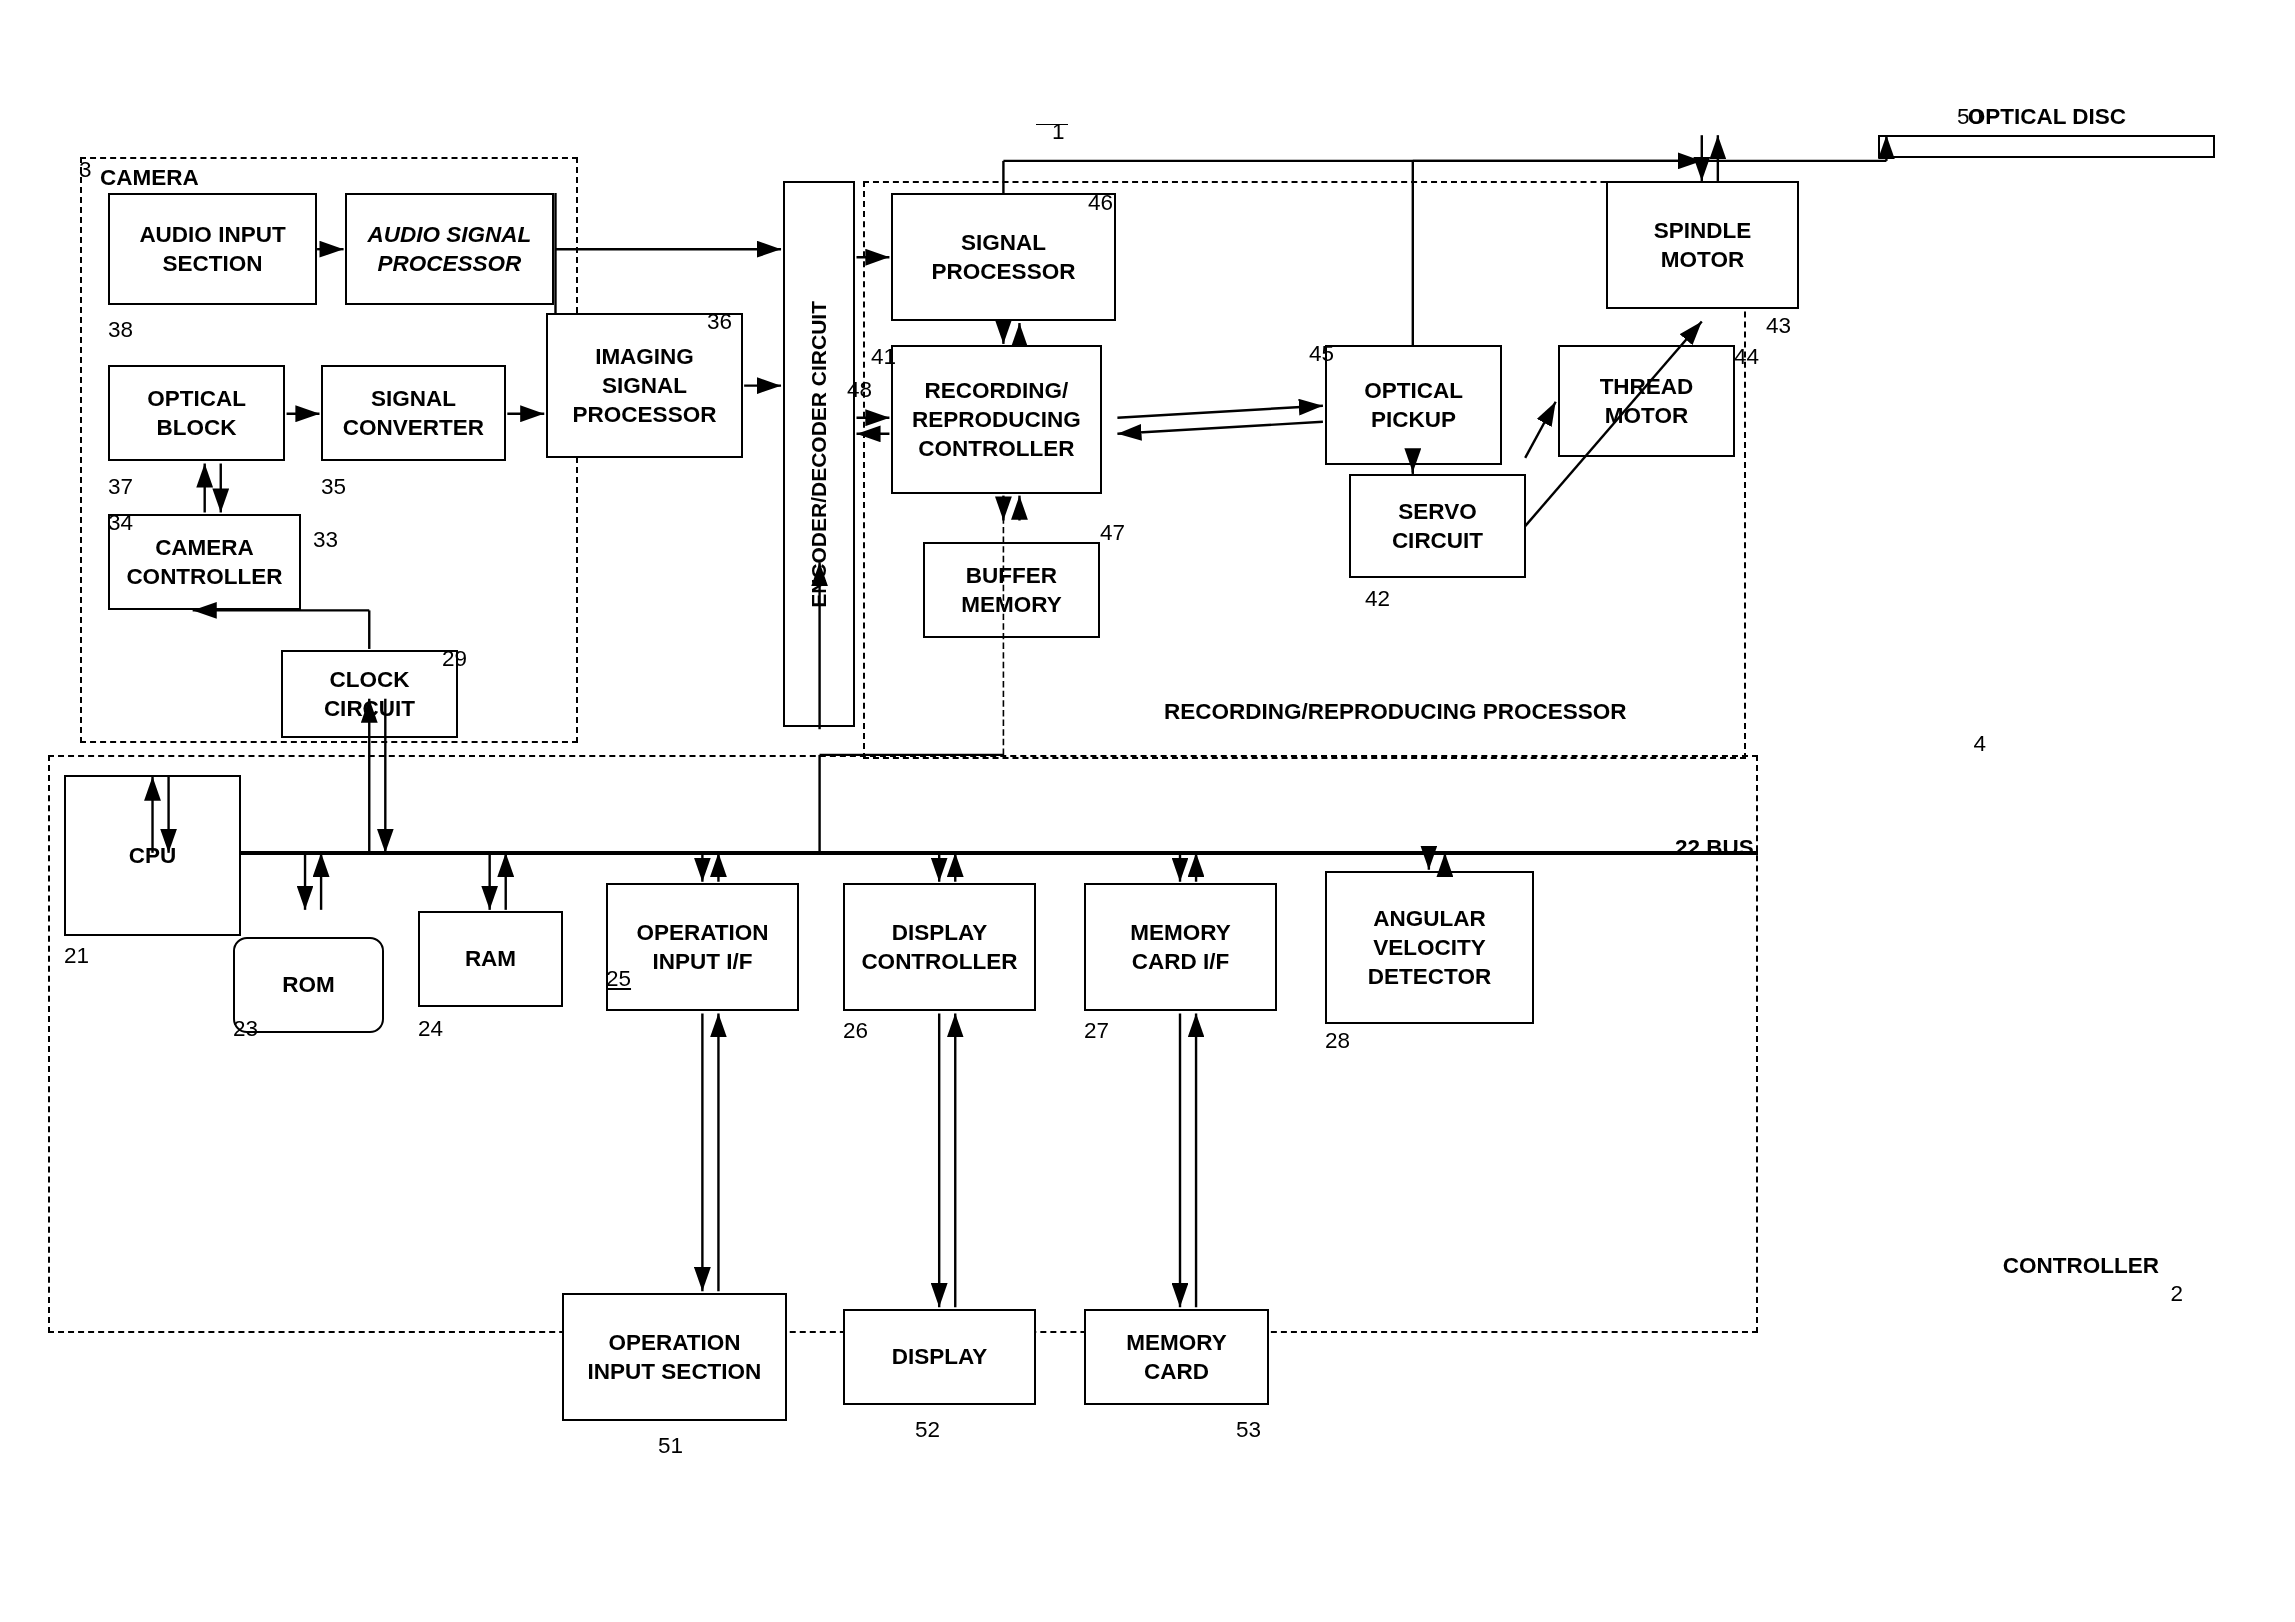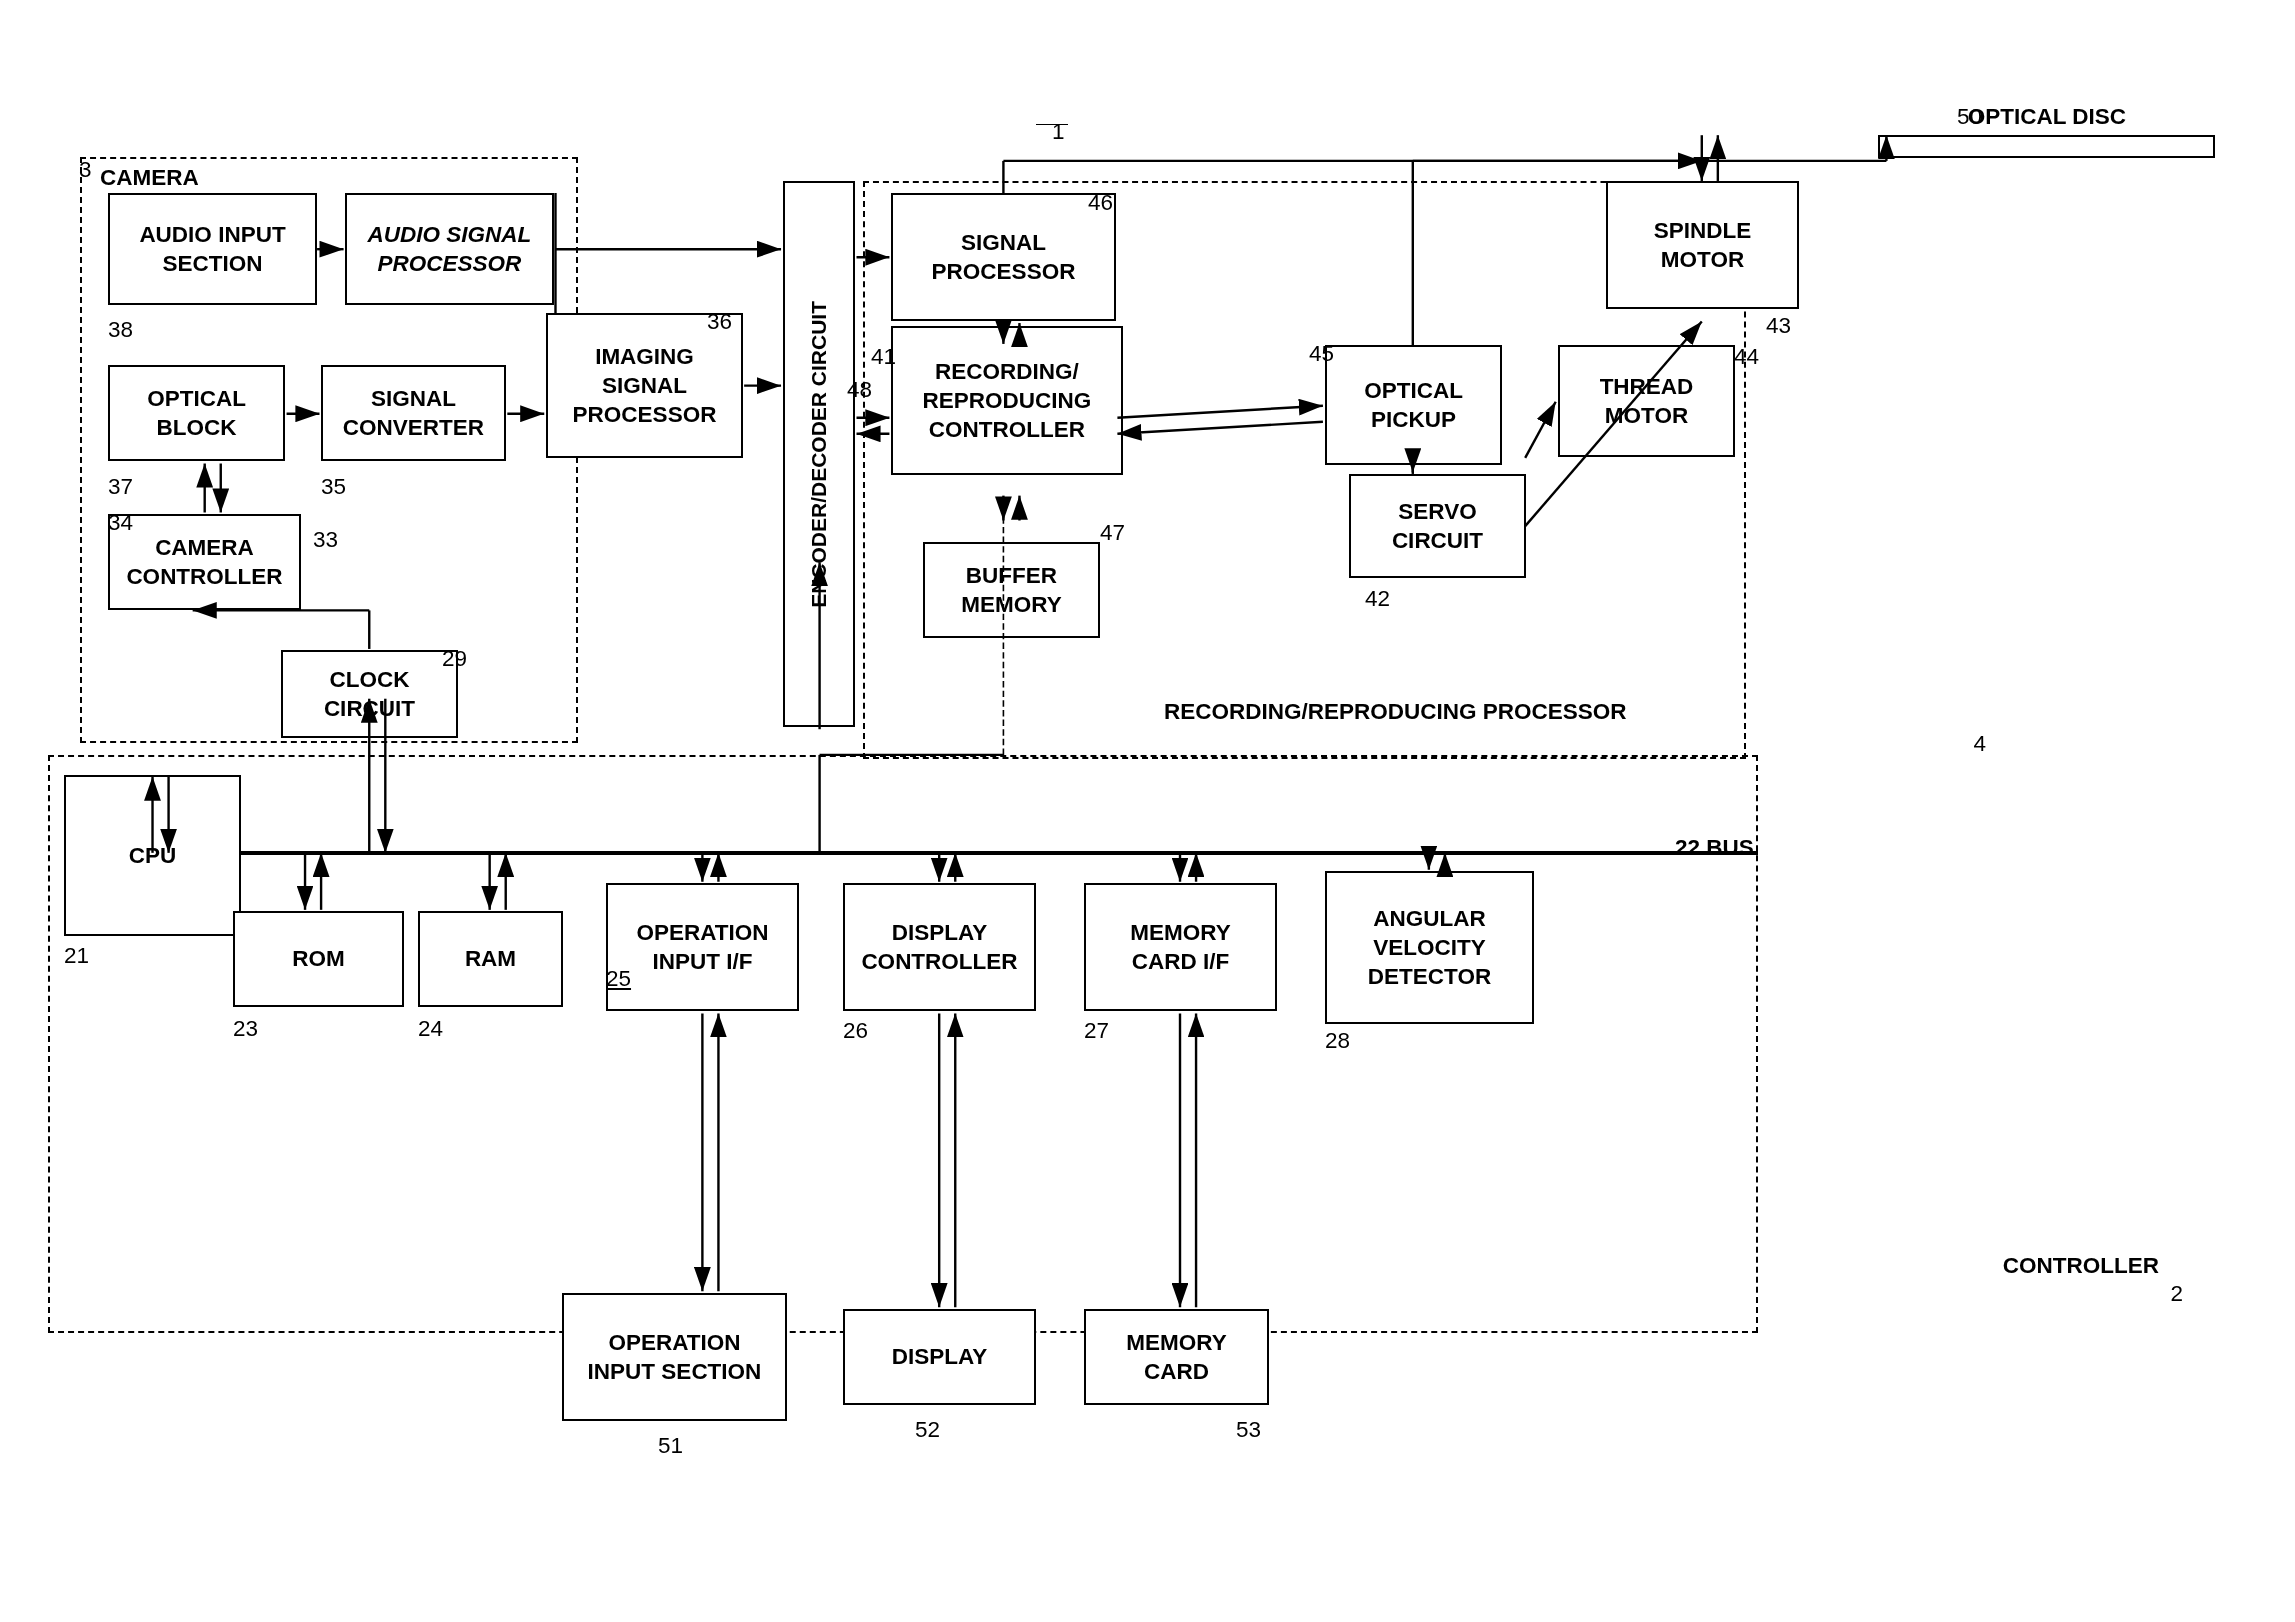--- a/index.html
+++ b/index.html
@@ -132,21 +132,21 @@
   <span class="ref-num" style="top:1281px; right:112px;">2</span>
 
   <div style="position:absolute; top:851px; left:72px; width:1686px; height:0; border-top:4px solid #000;"></div>
   <span class="label" style="top:835px; left:1658px;margin-left:17px;">22 BUS</span>
 
   <div class="block" style="top:775px; left:64px; width:177px; height:161px;">
     <span>CPU</span>
   </div>
   <span class="ref-num" style="top:943px; left:64px;">21</span>
 
-  <div class="block" style="top:911px; left:233px; width:171px; height:96px;">
+  <div class="block" style="top:937px; left:233px; width:151px; height:96px;border-radius:14px;">
     <span>ROM</span>
   </div>
   <span class="ref-num" style="top:1016px; left:233px;">23</span>
 
   <div class="block" style="top:911px; left:418px; width:145px; height:96px;">
     <span>RAM</span>
   </div>
   <span class="ref-num" style="top:1016px; left:418px;">24</span>
 
   <div class="block" style="top:883px; left:606px; width:193px; height:128px;">
@@ -186,21 +186,21 @@
 
   <div class="dashed-box" style="top:181px; left:863px; width:883px; height:578px;"></div>
   <span class="label" style="top:699px; left:1164px;">RECORDING/REPRODUCING PROCESSOR</span>
   <span class="ref-num" style="top:731px; right:309px;">4</span>
 
   <div class="block" style="top:193px; left:891px; width:225px; height:128px;">
     <span>SIGNAL<br>PROCESSOR</span>
   </div>
   <span class="ref-num" style="top:190px; left:1088px;">46</span>
 
-  <div class="block" style="top:326px; left:891px; width:232px; height:149px;">
+  <div class="block" style="top:345px; left:891px; width:211px; height:149px;">
     <span>RECORDING/<br>REPRODUCING<br>CONTROLLER</span>
   </div>
   <span class="ref-num" style="top:344px; left:871px;">41</span>
 
   <div class="block" style="top:522px; left:923px; width:177px; height:96px;margin-top:20px;">
     <span>BUFFER<br>MEMORY</span>
   </div>
   <span class="ref-num" style="top:520px; left:1100px;">47</span>
 
   <div class="block" style="top:345px; left:1325px; width:177px; height:120px;">

